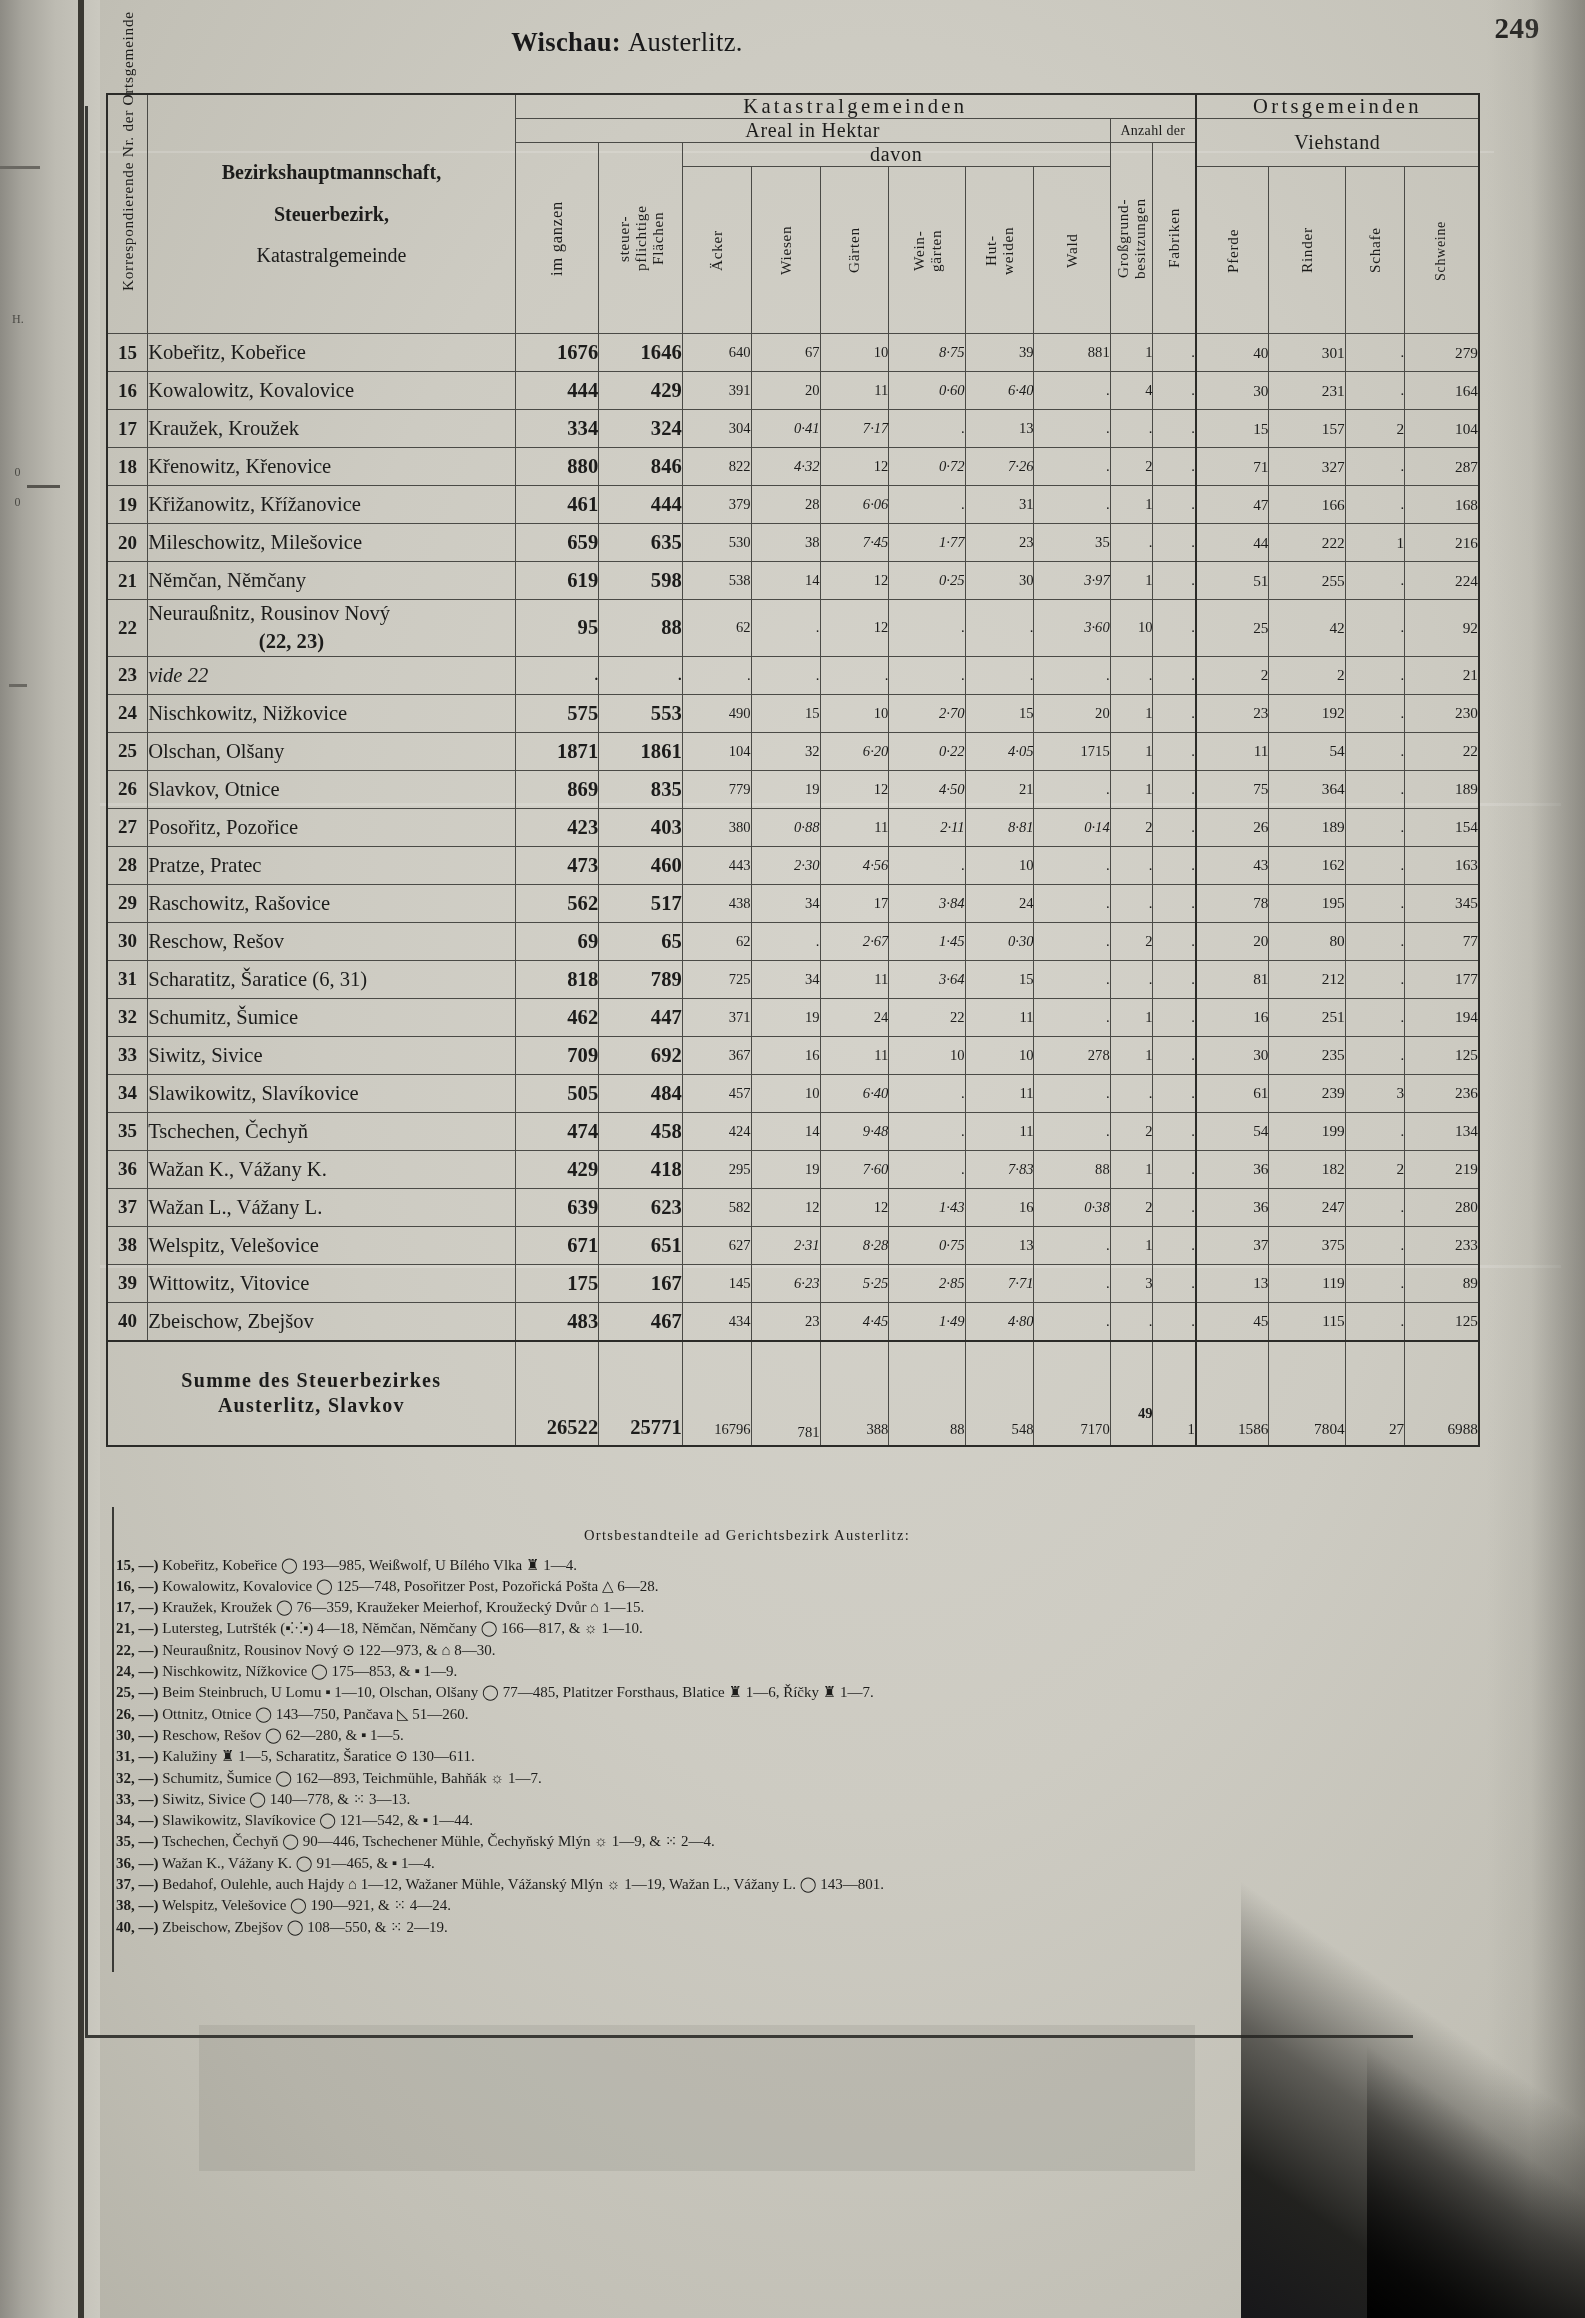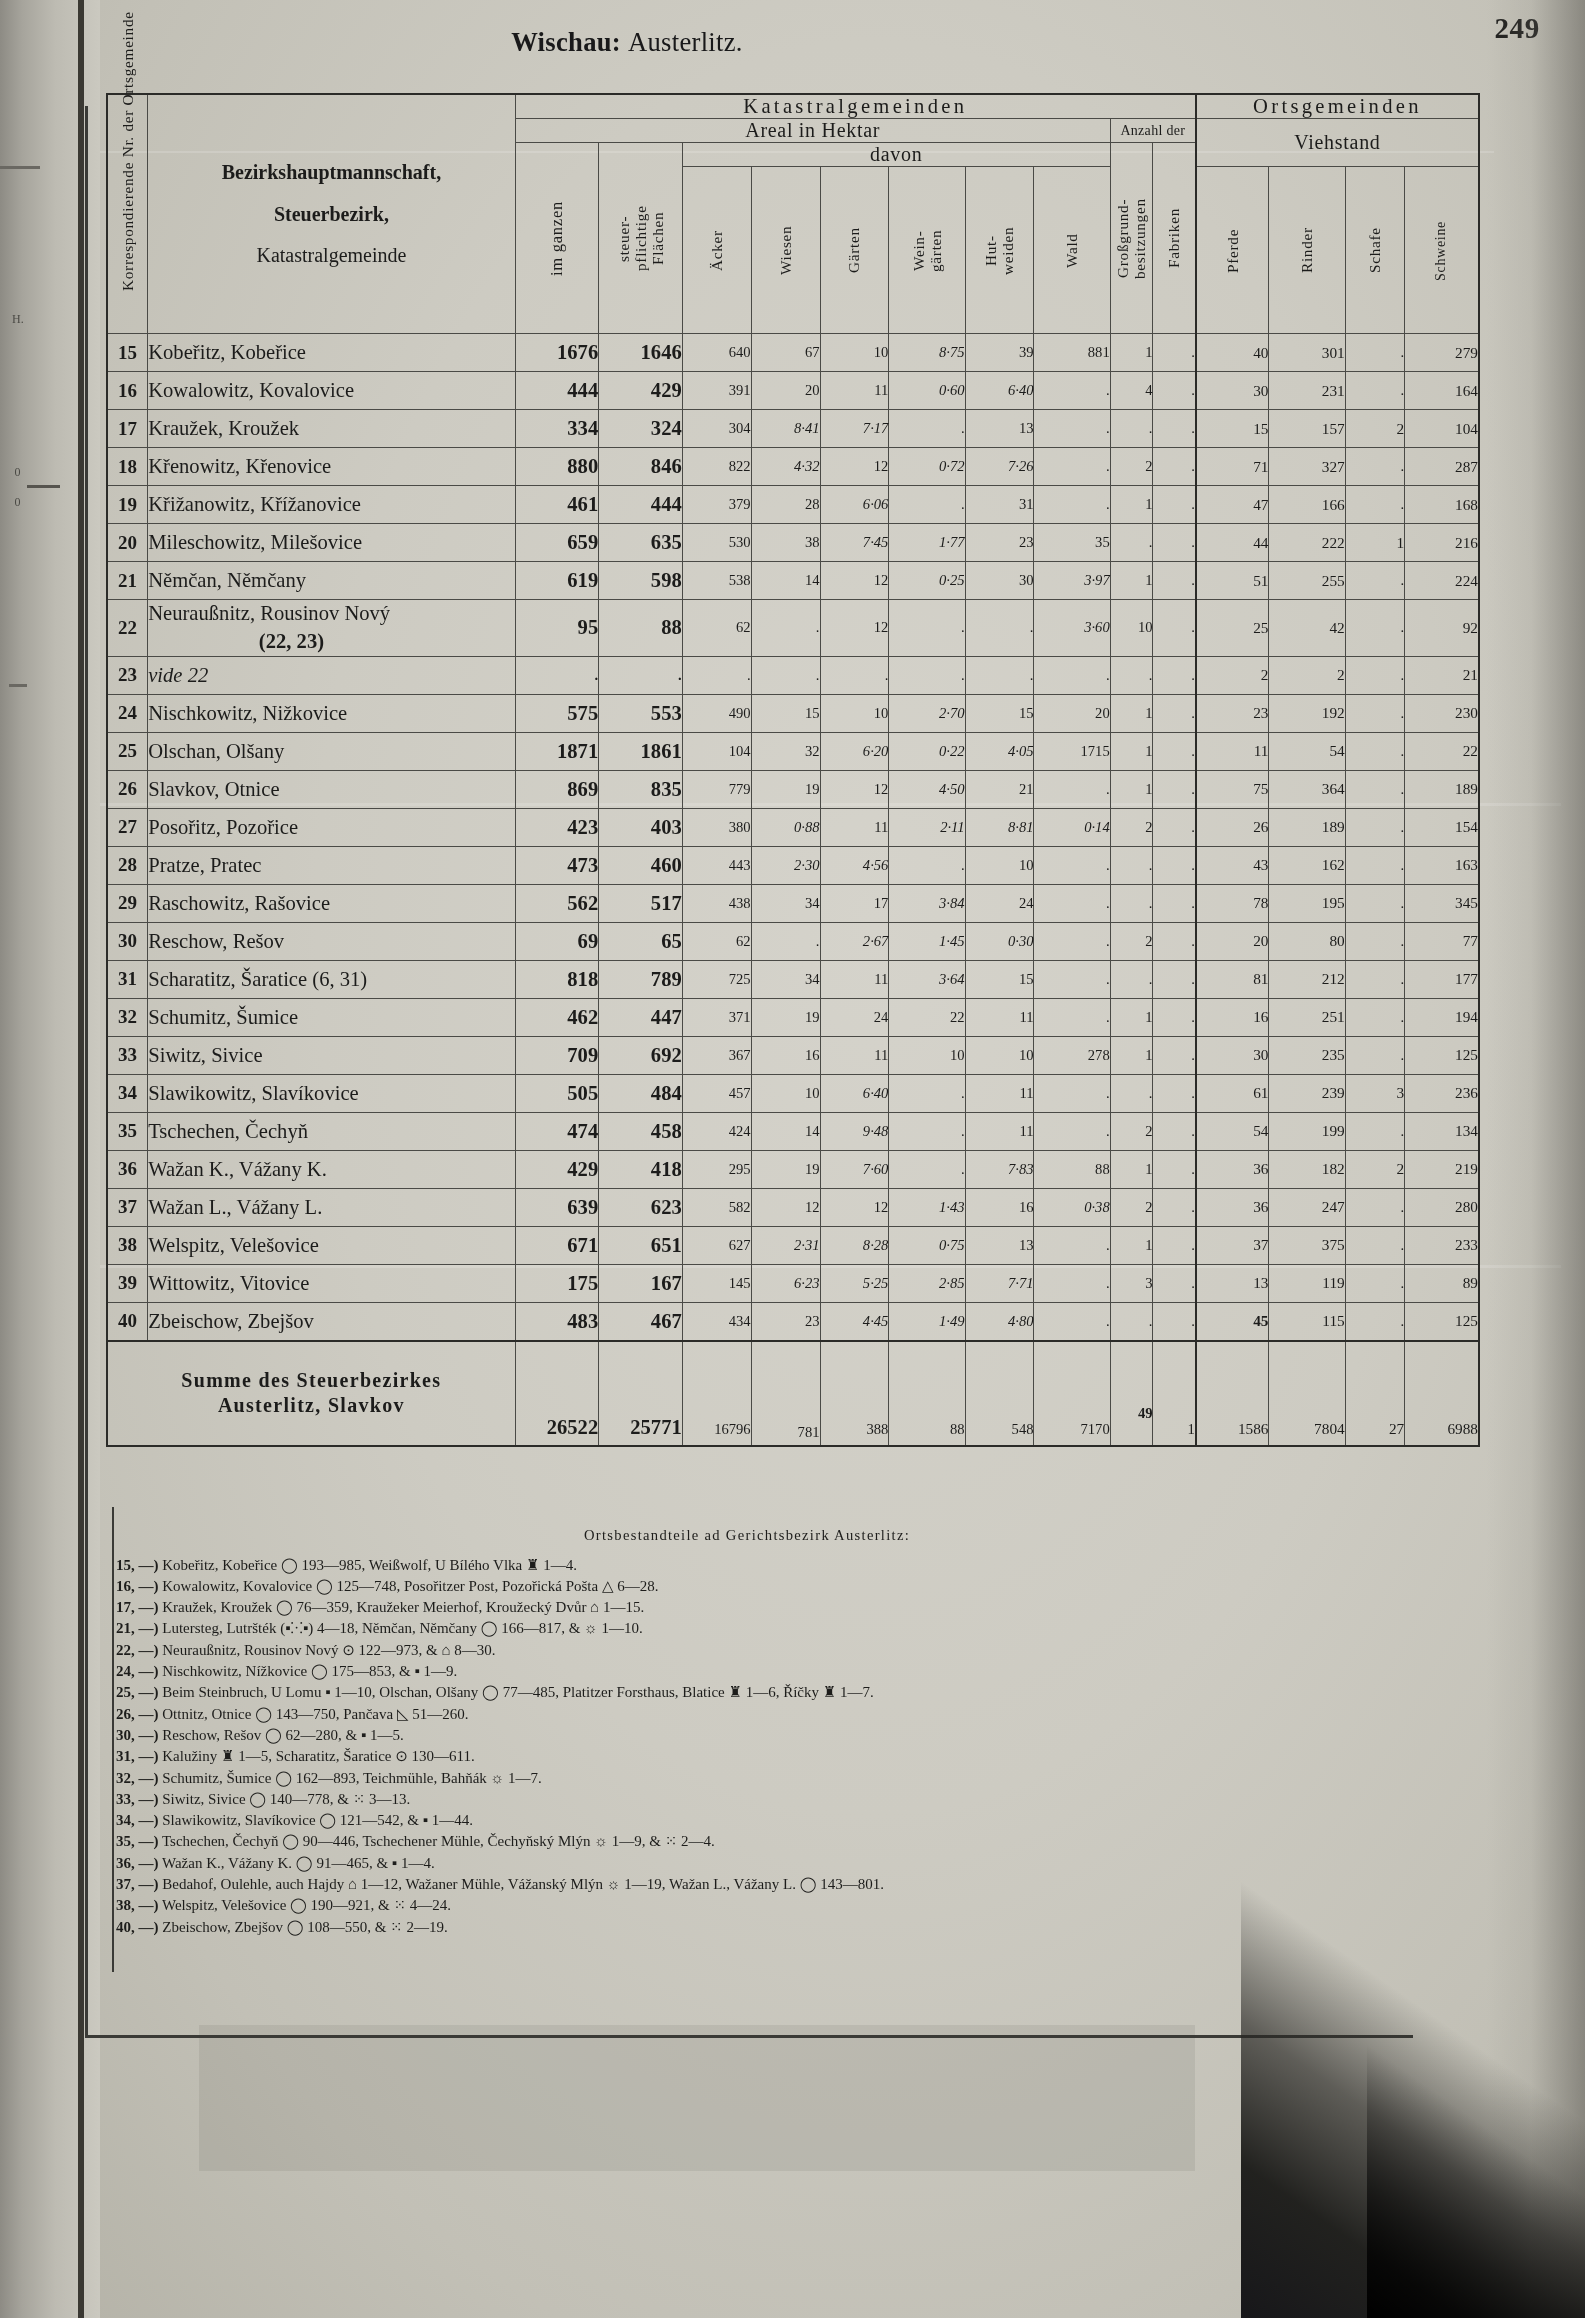--- a/index.html
+++ b/index.html
@@ -269,21 +269,21 @@
           <td class="vh-num">231</td>
           <td class="dot">.</td>
           <td class="vh-num">164</td>
         </tr>
         <tr>
           <td class="idx">17</td>
           <td class="name">Kraužek, Kroužek</td>
           <td class="big-num">334</td>
           <td class="big-num">324</td>
           <td class="sm-num">304</td>
-          <td class="sm-num it">8·41</td>
+          <td class="sm-num it">0·41</td>
           <td class="sm-num it">7·17</td>
           <td class="dot">.</td>
           <td class="sm-num">13</td>
           <td class="dot">.</td>
           <td class="dot" style="border-left: 1.3px solid rgb(58, 58, 54);">.</td>
           <td class="dot">.</td>
           <td class="vh-num" style="border-left: 2px solid rgb(43, 43, 40);">15</td>
           <td class="vh-num">157</td>
           <td class="vh-num">2</td>
           <td class="vh-num">104</td>
@@ -693,21 +693,21 @@
           <td class="big-num">483</td>
           <td class="big-num">467</td>
           <td class="sm-num">434</td>
           <td class="sm-num">23</td>
           <td class="sm-num it">4·45</td>
           <td class="sm-num it">1·49</td>
           <td class="sm-num it">4·80</td>
           <td class="dot">.</td>
           <td class="dot" style="border-left: 1.3px solid rgb(58, 58, 54);">.</td>
           <td class="dot">.</td>
-          <td class="vh-num" style="border-left: 2px solid rgb(43, 43, 40); font-weight: bold;">45</td>
+          <td class="vh-num" style="border-left: 2px solid rgb(43, 43, 40);">45</td>
           <td class="vh-num">115</td>
           <td class="dot">.</td>
           <td class="vh-num">125</td>
         </tr>
         <tr class="sum">
           <td colspan="2" class="sumlabel">
             <div class="l1">Summe des Steuerbezirkes</div>
             <div class="l2">Austerlitz, Slavkov</div>
           </td>
           <td class="big-num" style="vertical-align: bottom; padding-bottom: 5.3px;">26522</td>

